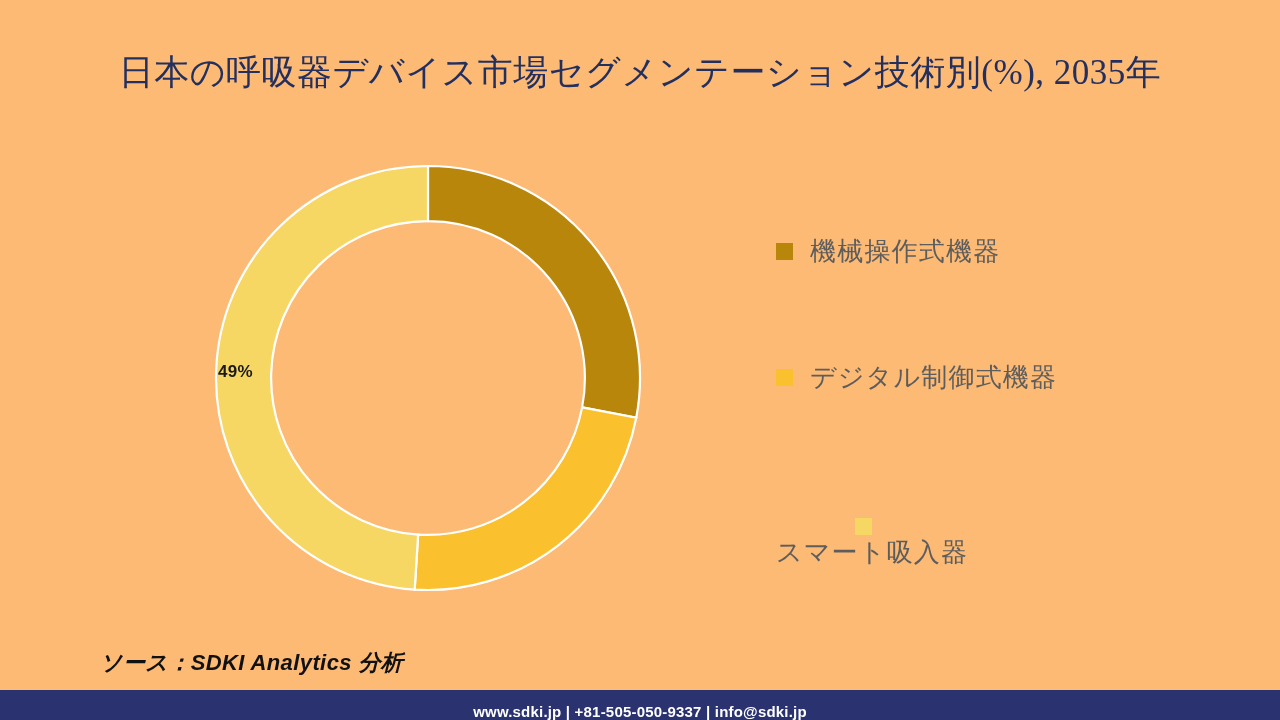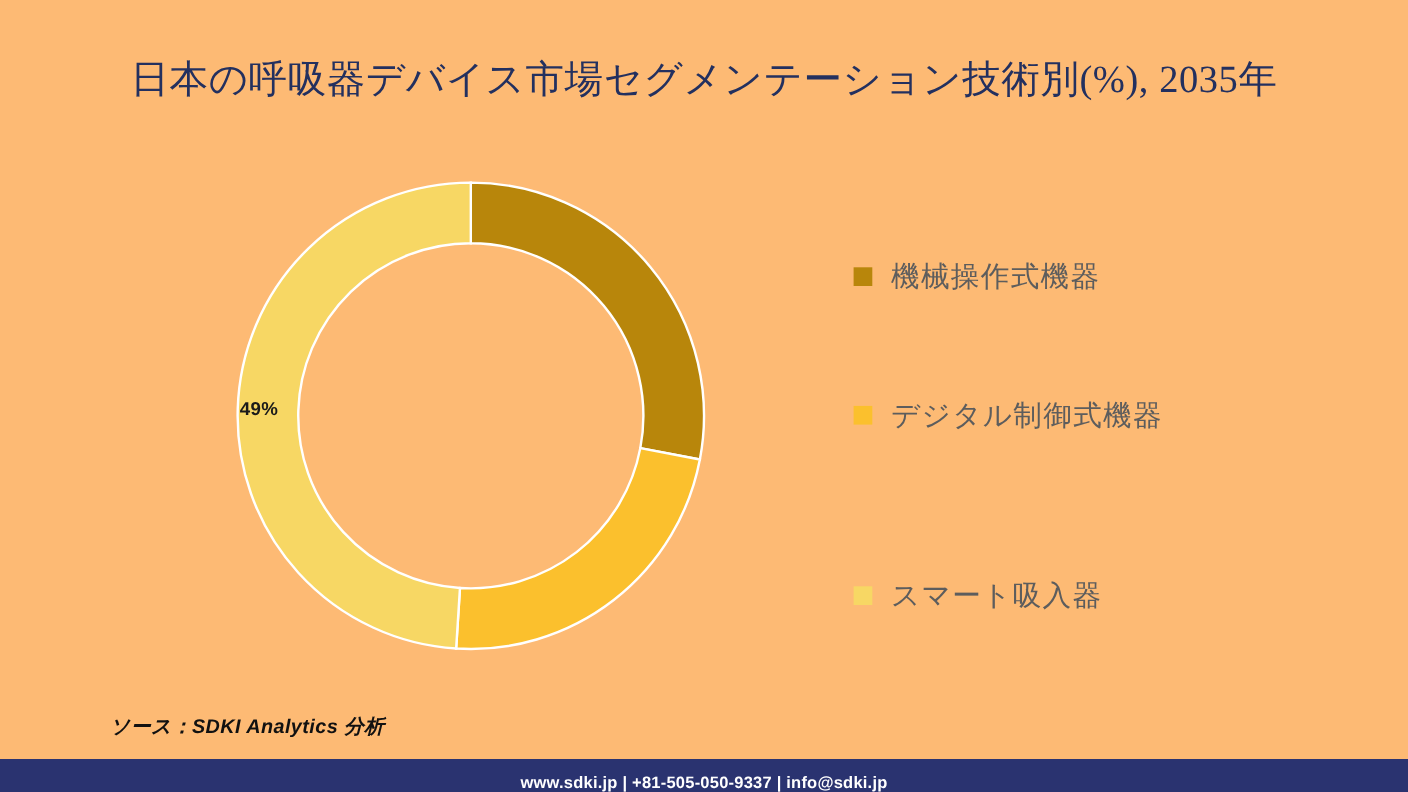--- a/index.html
+++ b/index.html
@@ -73,42 +73,42 @@
   }
   .legend-item {
     position: absolute;
     left: 0;
     display: flex;
     align-items: center;
     height: 46px;
   }
   .legend-item.i0 { top: 28px; margin-top: 20px; }
   .legend-item.i1 { top: 174px; }
-  .legend-item.i2 { top: 338px; }
+  .legend-item.i2 { top: 338px; flex-direction: column; }
 
   .legend-swatch {
     width: 17px;
     height: 17px;
     flex: 0 0 17px;
     margin-right: 17px;
   }
   .legend-label {
     font-size: 26px;
     color: #5d5d5d;
     letter-spacing: 1.2px;
     font-family: "Liberation Sans", "DejaVu Sans", sans-serif;
     white-space: nowrap;
   }
 
   
   #source-note {
     position: absolute;
     left: 100px;
     top: 648px;
-    font-size: 18px;
+    font-size: 22px;
     font-weight: bold;
     font-style: italic;
     color: #111111;
     letter-spacing: 0.4px;
     white-space: nowrap;
   }
 
   
   #footer-bar {
     position: absolute;

